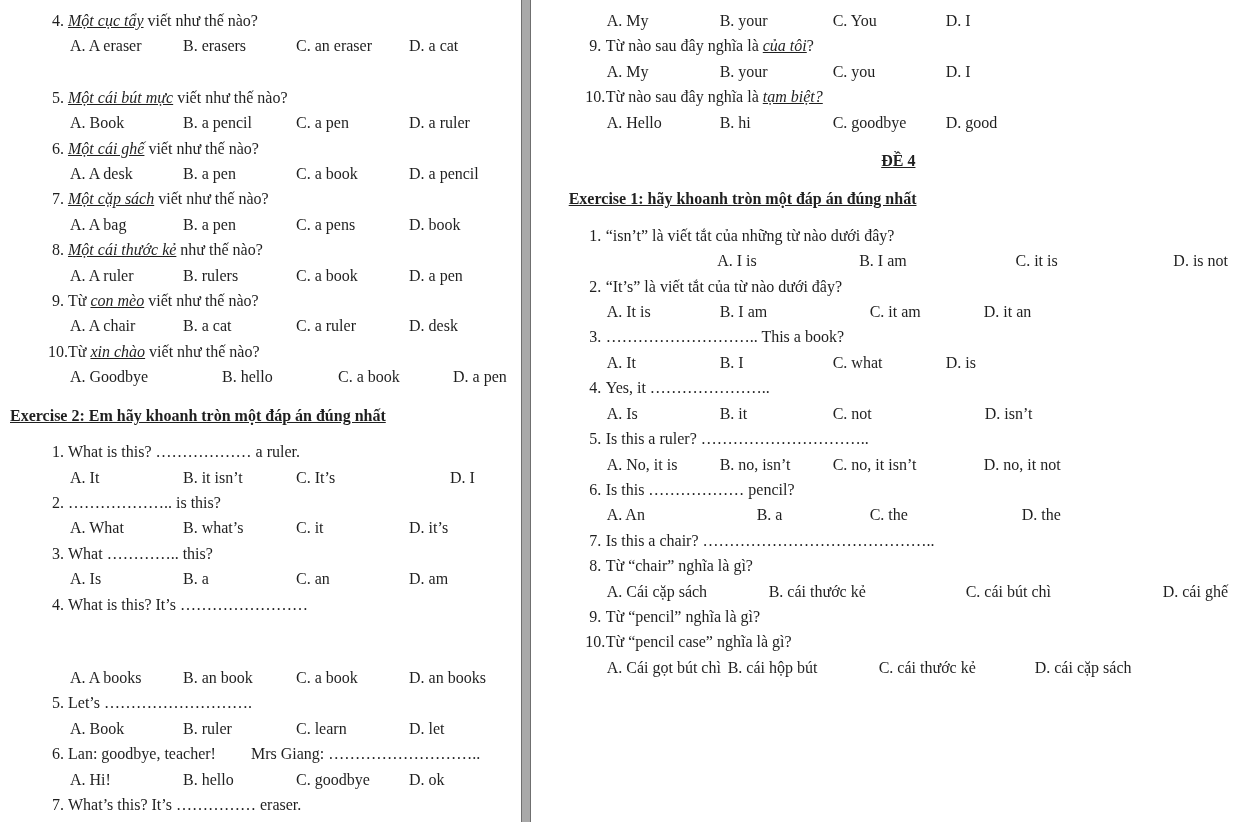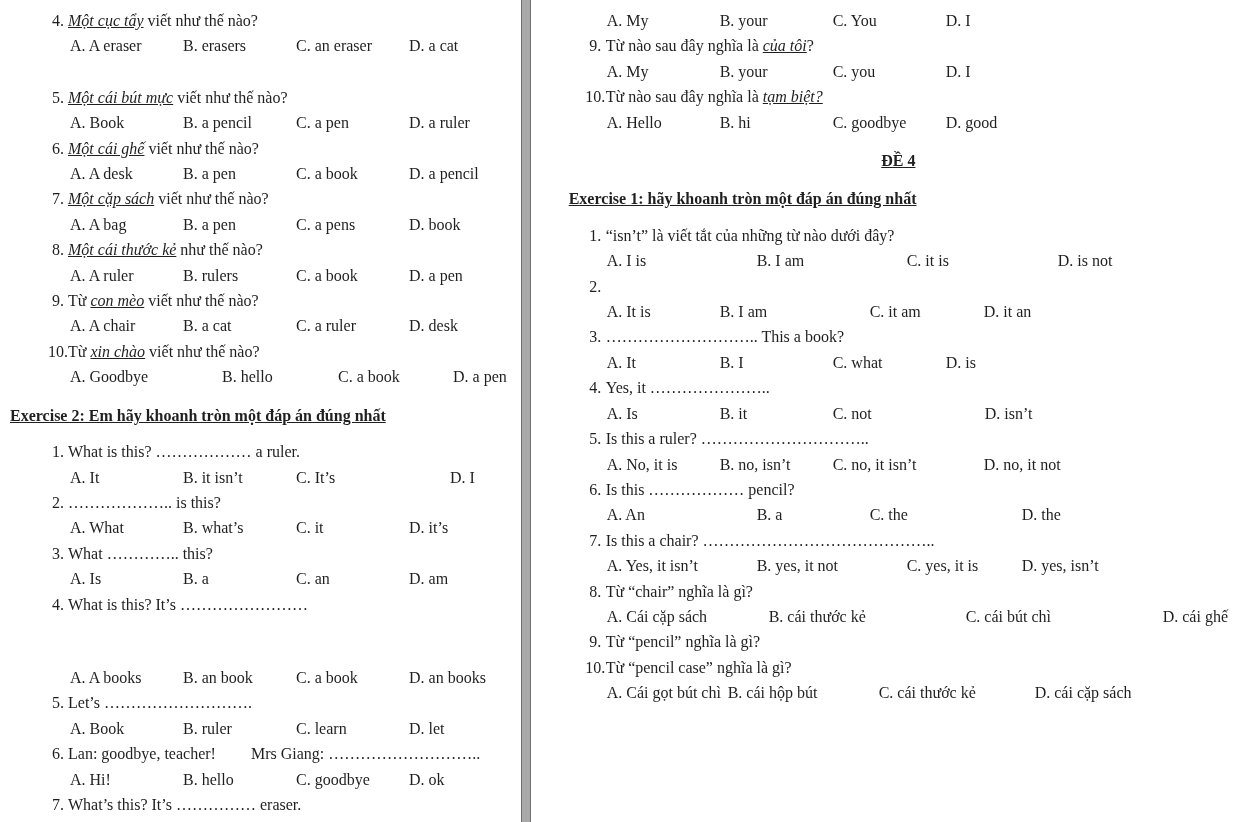--- a/index.html
+++ b/index.html
@@ -259,30 +259,31 @@
           <span class="opt">D. good</span>
         </div>
       </div>
       <div class="center-heading">ĐỀ 4</div>
       <div class="heading">Exercise 1: hãy khoanh tròn một đáp án đúng nhất</div>
       <div class="qblock">
         <div class="qline">
           <span class="qnum">1.</span>
           <span class="qtext"><span>“isn’t” là viết tắt của những từ nào dưới đây?</span></span>
         </div>
-        <div class="opts" style="grid-template-columns: 150px 150px 151px auto;">
+        <div class="opts" style="grid-template-columns: 150px 150px 151px auto; text-align: right;">
           <span class="opt">A. I is</span>
           <span class="opt">B. I am</span>
           <span class="opt">C. it is</span>
           <span class="opt">D. is not</span>
         </div>
       </div>
       <div class="qblock">
         <div class="qline">
           <span class="qnum">2.</span>
+          <span class="qtext"><span>“It’s” là viết tắt của từ nào dưới đây?</span></span>
         </div>
         <div class="opts" style="grid-template-columns: 113px 150px 114px auto;">
           <span class="opt">A. It is</span>
           <span class="opt">B. I am</span>
           <span class="opt">C. it am</span>
           <span class="opt">D. it an</span>
         </div>
       </div>
       <div class="qblock">
         <div class="qline">
@@ -330,26 +331,20 @@
           <span class="opt">B. a</span>
           <span class="opt">C. the</span>
           <span class="opt">D. the</span>
         </div>
       </div>
       <div class="qblock">
         <div class="qline">
           <span class="qnum">7.</span>
           <span class="qtext"><span>Is this a chair? ……………………………………..</span></span>
         </div>
-        <div class="opts" style="grid-template-columns: 150px 150px 115px auto;">
-          <span class="opt">A. Yes, it isn’t</span>
-          <span class="opt">B. yes, it not</span>
-          <span class="opt">C. yes, it is</span>
-          <span class="opt">D. yes, isn’t</span>
-        </div>
       </div>
       <div class="qblock">
         <div class="qline">
           <span class="qnum">8.</span>
           <span class="qtext"><span>Từ “chair” nghĩa là gì?</span></span>
         </div>
         <div class="opts" style="grid-template-columns: 115px 150px 150px auto; gap: 47px;">
           <span class="opt">A. Cái cặp sách</span>
           <span class="opt">B. cái thước kẻ</span>
           <span class="opt">C. cái bút chì</span>

